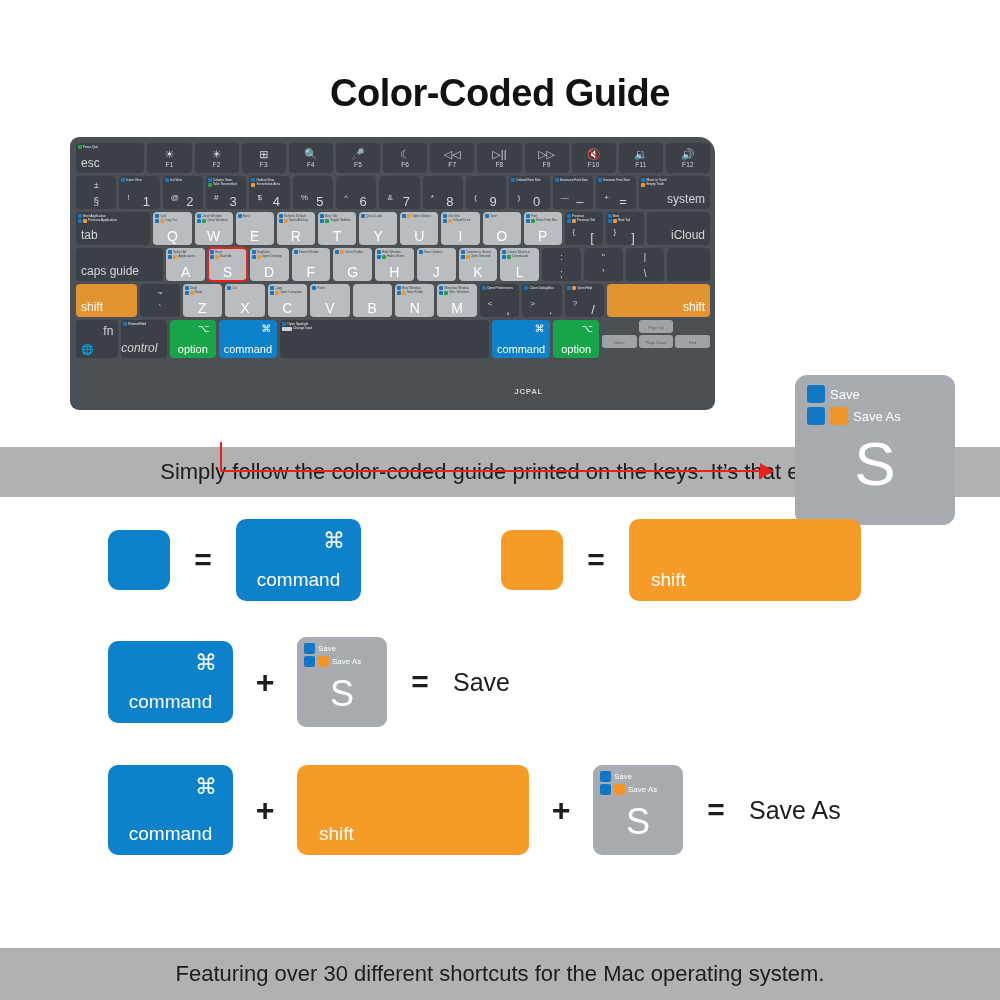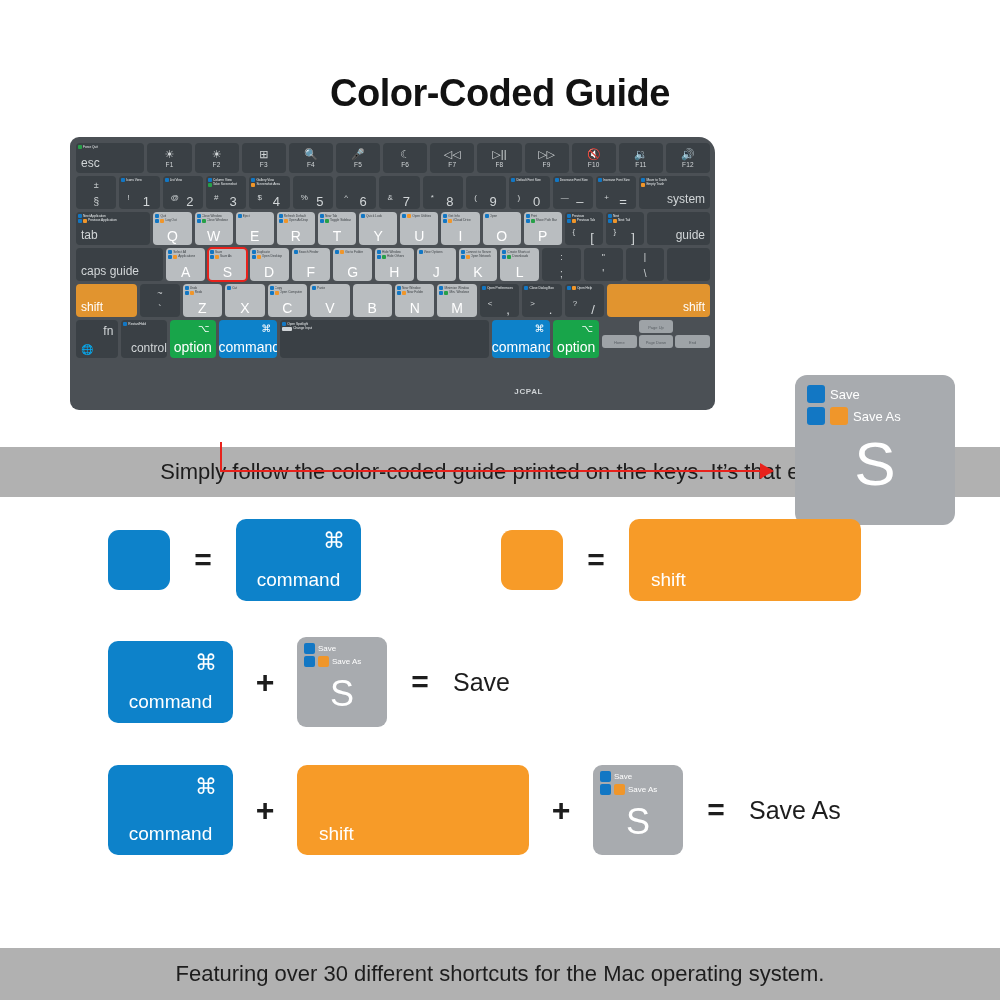--- a/index.html
+++ b/index.html
@@ -48,36 +48,36 @@
   .key.fn-row-h { height: 30px; }
   .key.sel { outline: 2px solid #e8221c; outline-offset: -1px; z-index:4; }
   .k-fn { display:flex; flex-direction:column; align-items:center; justify-content:center; height:100%; gap:1px; }
   .k-fn .ic { font-size:11px; line-height:1; }
   .k-fn .lb { font-size:6.5px; letter-spacing:.2px; }
   .k-letter { position:absolute; left:0; right:0; bottom:1px; text-align:center; font-size:14px; font-weight:300; }
   .k-num { position:absolute; right:24%; bottom:0px; font-size:13px; font-weight:300; }
   .k-num2 { position:absolute; left:20%; bottom:7px; font-size:8px; }
   .k-word { position:absolute; left:5px; bottom:3px; font-size:12px; }
   .k-word.r { left:auto; right:5px; }
-  .k-word.c { left:0; right:0; text-align:right; }
+  .k-word.c { left:0; right:0; text-align:left;font-style:italic; }
   .k-sym-t { position:absolute; left:0; right:0; top:4px; text-align:center; font-size:9px; }
   .k-sym-b { position:absolute; left:0; right:0; bottom:2px; text-align:center; font-size:10px; }
 
   
   .hints { position:absolute; left:2px; top:2px; right:2px; font-size:3.2px; line-height:4.4px; color:#eceff1; }
   .hint { display:flex; align-items:center; gap:1px; white-space:nowrap; }
   .sq { width:4px; height:4px; border-radius:1px; display:inline-block; flex:none; }
   .sq.b { background:#1277c4; } .sq.o { background:#f0962a; } .sq.g { background:#27a048; }
   .key.light .hints { color:#3d4246; }
   .hint .tx { overflow:hidden; }
 
   
   .mod { position:relative; height:100%; }
   .mod .g { position:absolute; top:3px; right:6px; font-size:10px; }
-  .mod .n { position:absolute; bottom:3px; left:0; right:0; text-align:center; font-size:14px; }
+  .mod .n { position:absolute; bottom:3px; left:0; right:0; text-align:center; font-size:11px; }
 
   #brand {
     position:absolute; right:172px; bottom:14px;
     font-size:8px; font-weight:bold; color:#cfd3d6; letter-spacing:.6px;
   }
 
   
   .arrows { display:flex; flex-direction:column; width:108px; gap:2px; }
   .arrows .top { display:flex; justify-content:center; }
   .arrows .bot { display:flex; gap:2px; }
@@ -529,21 +529,21 @@
             <div class="hint">
               <span class="sq b"></span>
               <span class="sq o"></span>
               <span class="tx">Next Tab</span>
             </div>
           </div>
         <div class="k-num2" style="bottom:9px">}</div>
         <div class="k-num">]</div>
       </div>
       <div class="key" style="flex:1.65">
-        <div class="k-word r">guide</div>
+        <div class="k-word r">iCloud</div>
       </div>
     </div>
 
     <div class="kb-row">
       <div class="key" style="flex:2.25">
         <div class="k-word">caps guide</div>
       </div>
       <div class="key light">
         <div class="hints">
             <div class="hint">

